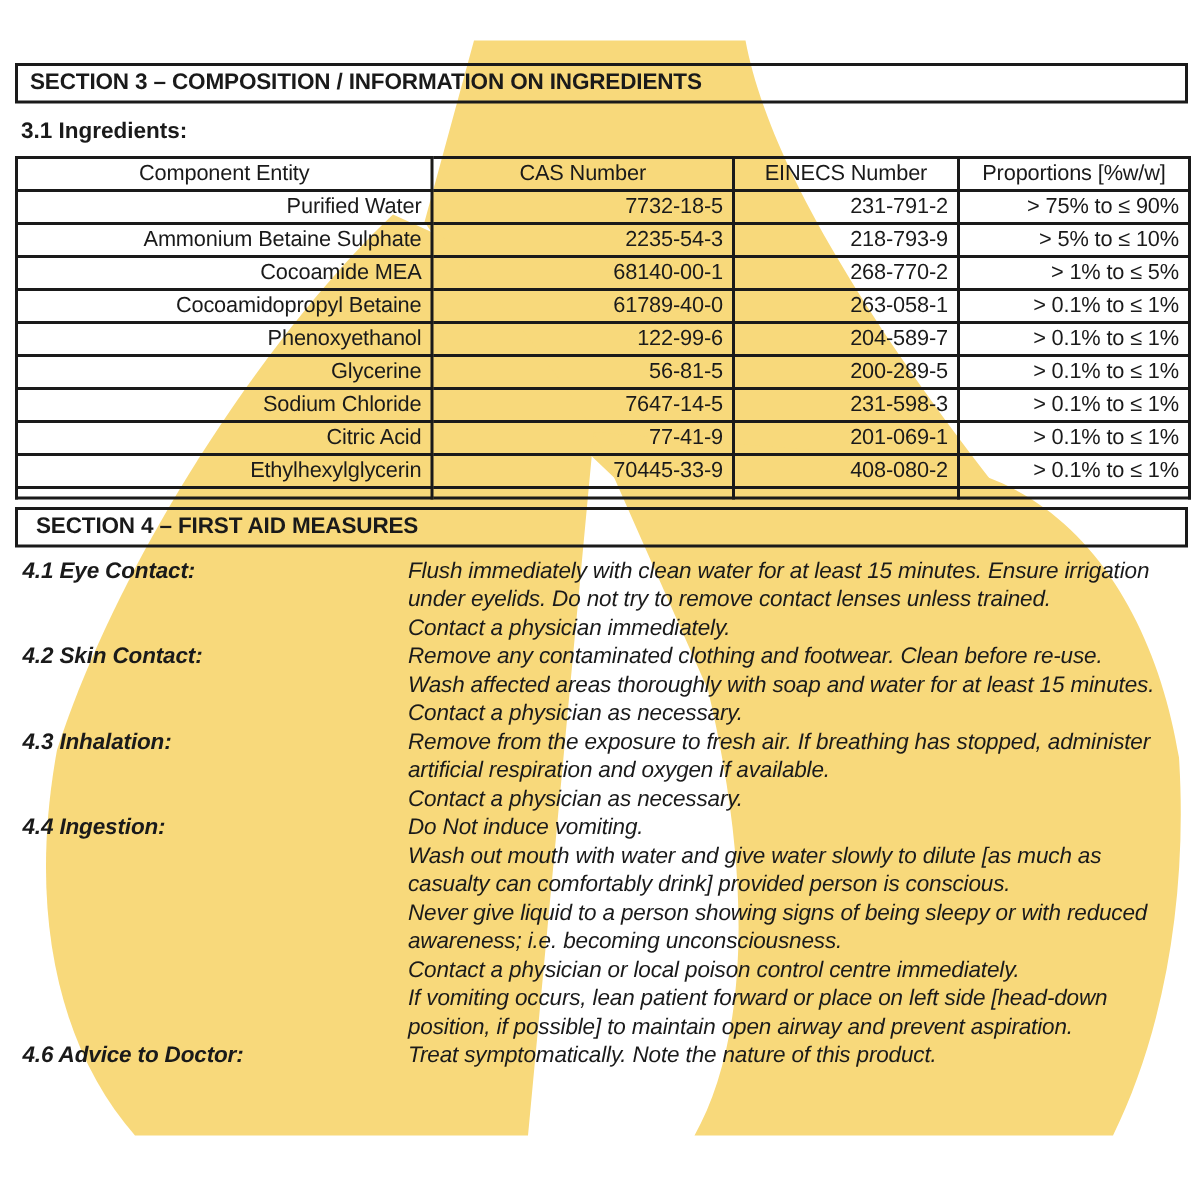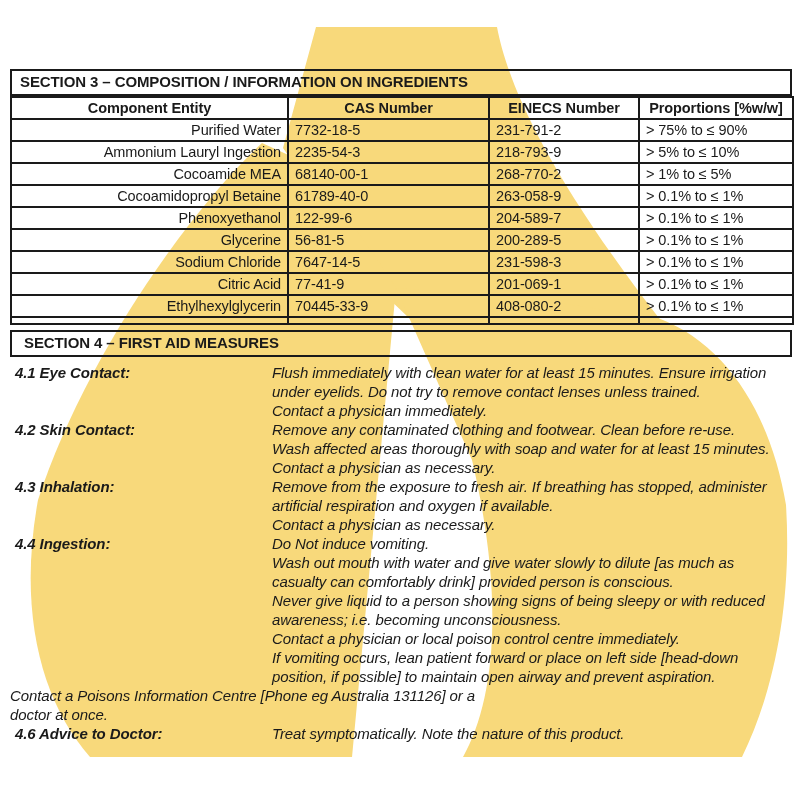--- a/index.html
+++ b/index.html
@@ -7,34 +7,34 @@
     width:800px;height:800px;position:relative;background:#ffffff;
     font-family:"Liberation Sans",sans-serif;color:#1a1a1a;overflow:hidden;
     -webkit-font-smoothing:antialiased;
   }
   #watermark{position:absolute;left:0;top:0;z-index:0;}
   #page{position:absolute;left:0;top:0;width:800px;height:800px;z-index:1;
         padding:42px 8px 0 10px;box-sizing:border-box;}
   .section-box{
     border:2px solid #1a1a1a;background:transparent;
     font-weight:bold;font-size:15px;letter-spacing:-0.1px;
-    padding:2px 8px 3px 8px;line-height:18px;margin-top:27px;
+    padding:2px 8px 3px 8px;line-height:18px;
   }
   .sub-title{font-weight:bold;font-size:15px;margin:10px 0 8px 4px;}
   table.ingredients{
     border-collapse:collapse;width:782px;table-layout:fixed;
     font-size:14.5px;letter-spacing:-0.1px;
   }
   table.ingredients th,table.ingredients td{
     border:2px solid #1a1a1a;padding:1px 6px;height:18px;line-height:17px;
     background:transparent;overflow:hidden;white-space:nowrap;
   }
-  table.ingredients th{font-weight:bold;text-align:center;}
+  table.ingredients th{font-weight:normal;text-align:center;}
   th.col-component,td.cell-component{text-align:right;}
-  td{text-align:left;}
+  td{text-align:right;}
   col.c1{width:277px;} col.c2{width:201px;} col.c3{width:150px;} col.c4{width:154px;}
   tr.empty-row td{height:5px;padding:0;}
   .gap-after-table{height:5px;}
   #section4-box{margin-top:0px;padding-left:12px;}
   .firstaid{margin-top:6px;font-size:15px;line-height:19px;letter-spacing:-0.1px;font-style:italic;}
   .fa-item{display:flex;align-items:flex-start;}
   .fa-label{width:262px;flex:0 0 262px;font-weight:bold;padding-left:5px;box-sizing:border-box;}
   .fa-text{white-space:pre-line;width:520px;}
 </style>
 </head>
@@ -45,20 +45,21 @@
   <path d="M 262,143 C 180,220 80,370 38,500 C 18,610 40,700 90,757 L 352,757 L 396,288 C 360,230 320,185 295,158 Z" fill="#F8D97B"></path>
   <path d="M 396,288 L 540,300 L 658,318 C 730,345 772,420 786,505 C 792,600 775,690 742,757 L 463,757 C 495,700 505,600 472,460 Z" fill="#F8D97B"></path>
 </svg>
 
 <div id="page">
 
   <div class="section-box">
     <span>SECTION 3 – COMPOSITION / INFORMATION ON INGREDIENTS</span>
   </div>
 
+  <div class="sub-title">3.1 Ingredients:</div>
 
   <table class="ingredients">
     <colgroup>
         <col class="c1">
         <col class="c2">
         <col class="c3">
         <col class="c4">
       </colgroup>
     <tbody>
         <tr>
@@ -67,35 +68,35 @@
       <th>EINECS Number</th>
       <th>Proportions [%w/w]</th>
     </tr>
     <tr>
       <td class="cell-component">Purified Water</td>
       <td>7732-18-5</td>
       <td>231-791-2</td>
       <td>&gt; 75% to ≤ 90%</td>
     </tr>
     <tr>
-      <td class="cell-component">Ammonium Lauryl Ingestion</td>
+      <td class="cell-component">Ammonium Betaine Sulphate</td>
       <td>2235-54-3</td>
       <td>218-793-9</td>
       <td>&gt; 5% to ≤ 10%</td>
     </tr>
     <tr>
       <td class="cell-component">Cocoamide MEA</td>
       <td>68140-00-1</td>
       <td>268-770-2</td>
       <td>&gt; 1% to ≤ 5%</td>
     </tr>
     <tr>
       <td class="cell-component">Cocoamidopropyl Betaine</td>
       <td>61789-40-0</td>
-      <td>263-058-9</td>
+      <td>263-058-1</td>
       <td>&gt; 0.1% to ≤ 1%</td>
     </tr>
     <tr>
       <td class="cell-component">Phenoxyethanol</td>
       <td>122-99-6</td>
       <td>204-589-7</td>
       <td>&gt; 0.1% to ≤ 1%</td>
     </tr>
     <tr>
       <td class="cell-component">Glycerine</td>
@@ -160,22 +161,20 @@
       <div class="fa-text">Do Not induce vomiting.
 Wash out mouth with water and give water slowly to dilute [as much as
 casualty can comfortably drink] provided person is conscious.
 Never give liquid to a person showing signs of being sleepy or with reduced
 awareness; i.e. becoming unconsciousness.
 Contact a physician or local poison control centre immediately.
 If vomiting occurs, lean patient forward or place on left side [head-down
 position, if possible] to maintain open airway and prevent aspiration.</div>
     </div>
     <div class="fa-item">
-      <div class="fa-text">Contact a Poisons Information Centre [Phone eg Australia 131126] or a
-doctor at once.</div>
     </div>
     <div class="fa-item">
       <div class="fa-label">4.6 Advice to Doctor:</div>
       <div class="fa-text">Treat symptomatically. Note the nature of this product.</div>
     </div>
   </div>
 
 </div>
 
 </body></html>

